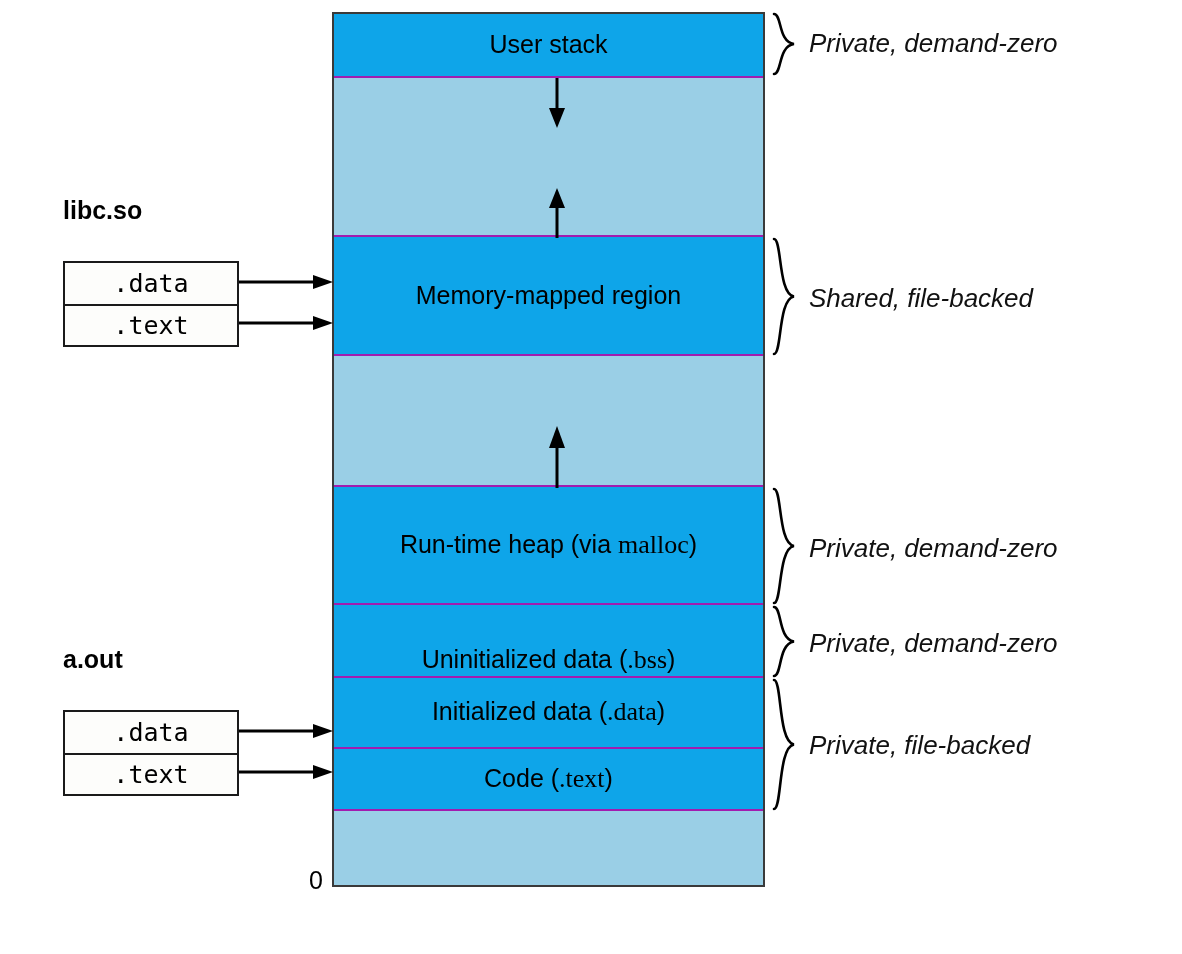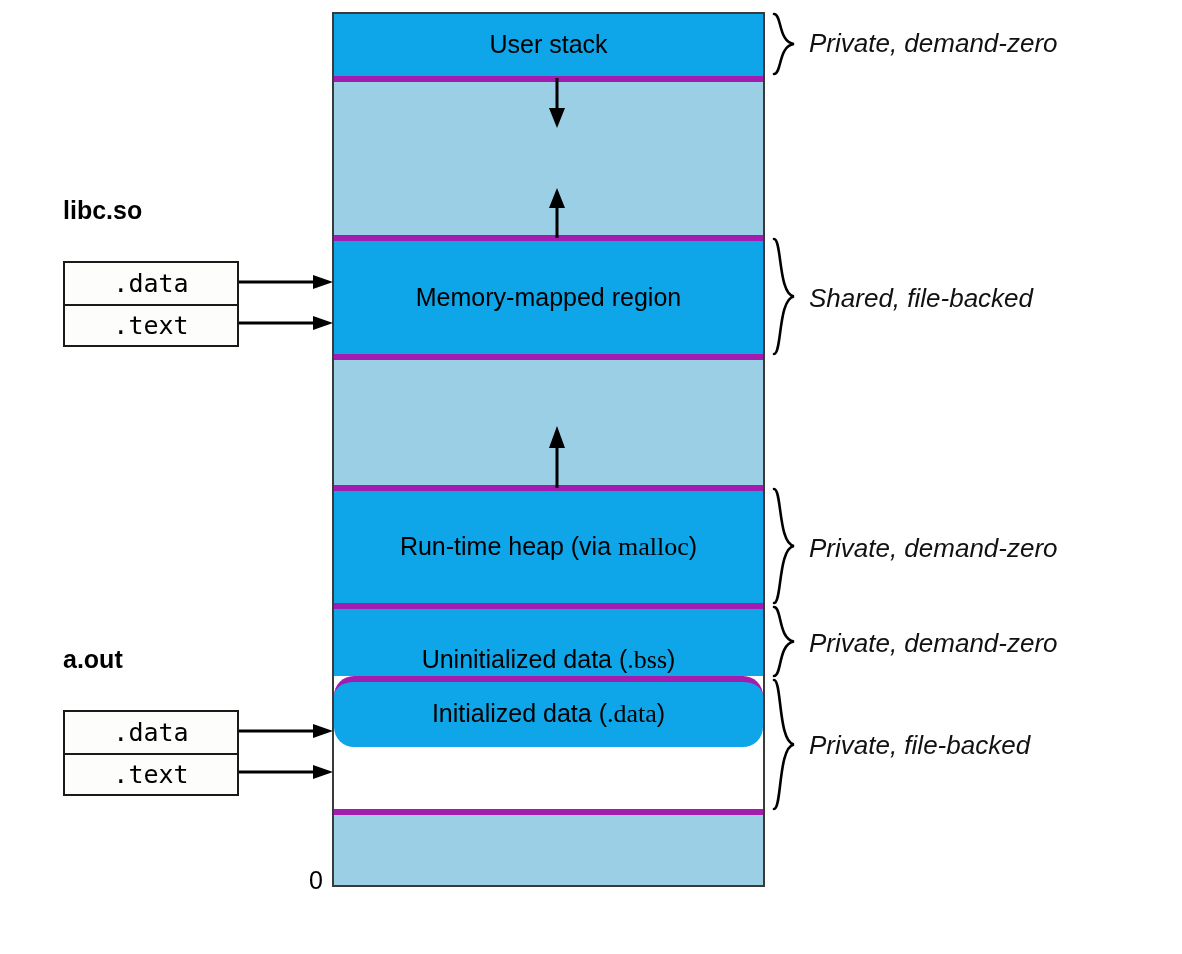--- a/index.html
+++ b/index.html
@@ -34,21 +34,21 @@
     display: flex;
     align-items: center;
     justify-content: center;
     text-align: center;
     color: #000;
     font-size: 25px;
     line-height: 1.18;
   }
   .band.white { background: #0ea5e9; }
   .band.blue  { background: #9ACFE6; }
-  .band.rule-top    { border-top: 6px solid #a21caf; }
+  .band.rule-top    { border-top: 2px solid #a21caf; }
   .band .label { padding: 0 8px; }
   .mono { font-family: Liberation Serif, serif; font-size: 26px; }
 
   
   .growth-arrow {
     position: absolute;
     left: 546px;
     width: 22px;
     pointer-events: none;
   }
@@ -142,24 +142,27 @@
     <div class="band blue rule-top" style="top:340px; height:131px;"></div>
 
     <div class="band white rule-top" style="top:471px; height:118px;">
       <span class="label"><span>Run-time heap (via </span><span class="mono">malloc</span><span>)</span></span>
     </div>
 
     <div class="band white rule-top" style="top:589px; height:73px;align-items:flex-end;">
       <span class="label"><span>Uninitialized data (</span><span class="mono">.bss</span><span>)</span></span>
     </div>
 
-    <div class="band white rule-top" style="top:662px; height:71px;border-radius:20px;">
+    <div class="band white rule-top" style="top:662px; height:71px;">
       <span class="label"><span>Initialized data (</span><span class="mono">.data</span><span>)</span></span>
     </div>
 
+    <div class="band white rule-top" style="top:733px; height:62px;">
+      <span class="label"><span>Code (</span><span class="mono">.text</span><span>)</span></span>
+    </div>
 
     <div class="band blue rule-top" style="top:795px; height:76px;"></div>
   </div>
 
   <div class="growth-arrow" style="top:78px; height:52px;">
     <svg width="22" height="52" viewBox="0 0 22 52">
       <line x1="11" y1="0" x2="11" y2="36" stroke="#000" stroke-width="3"></line>
       <polygon points="11,50 3,30 19,30" fill="#000"></polygon>
     </svg>
   </div>

